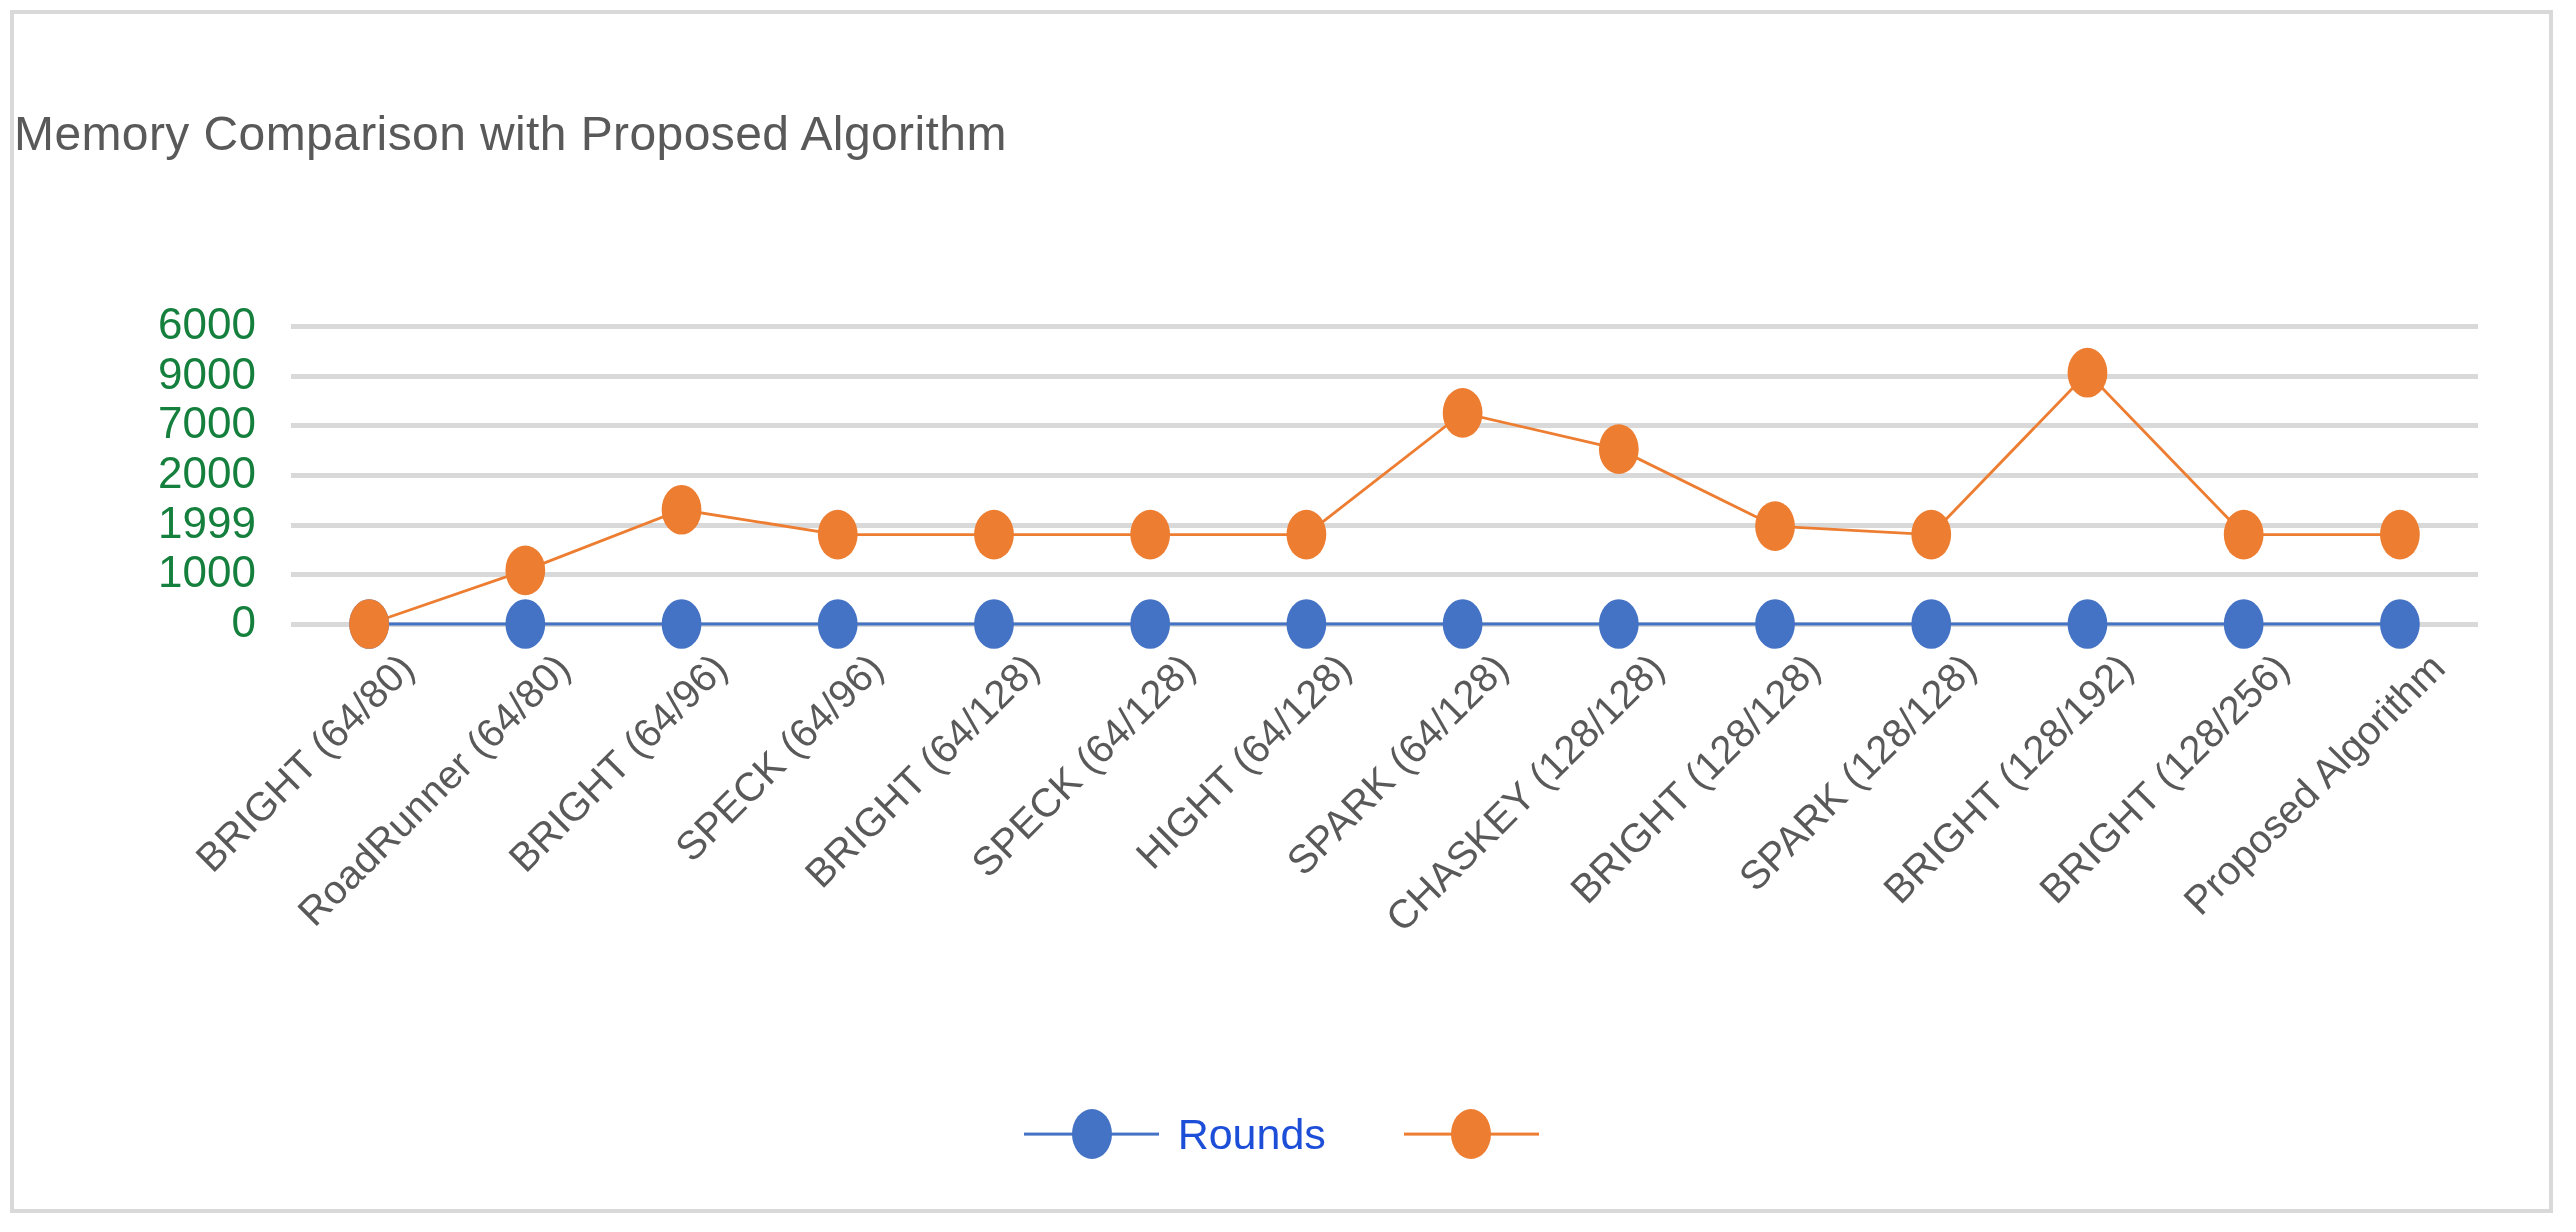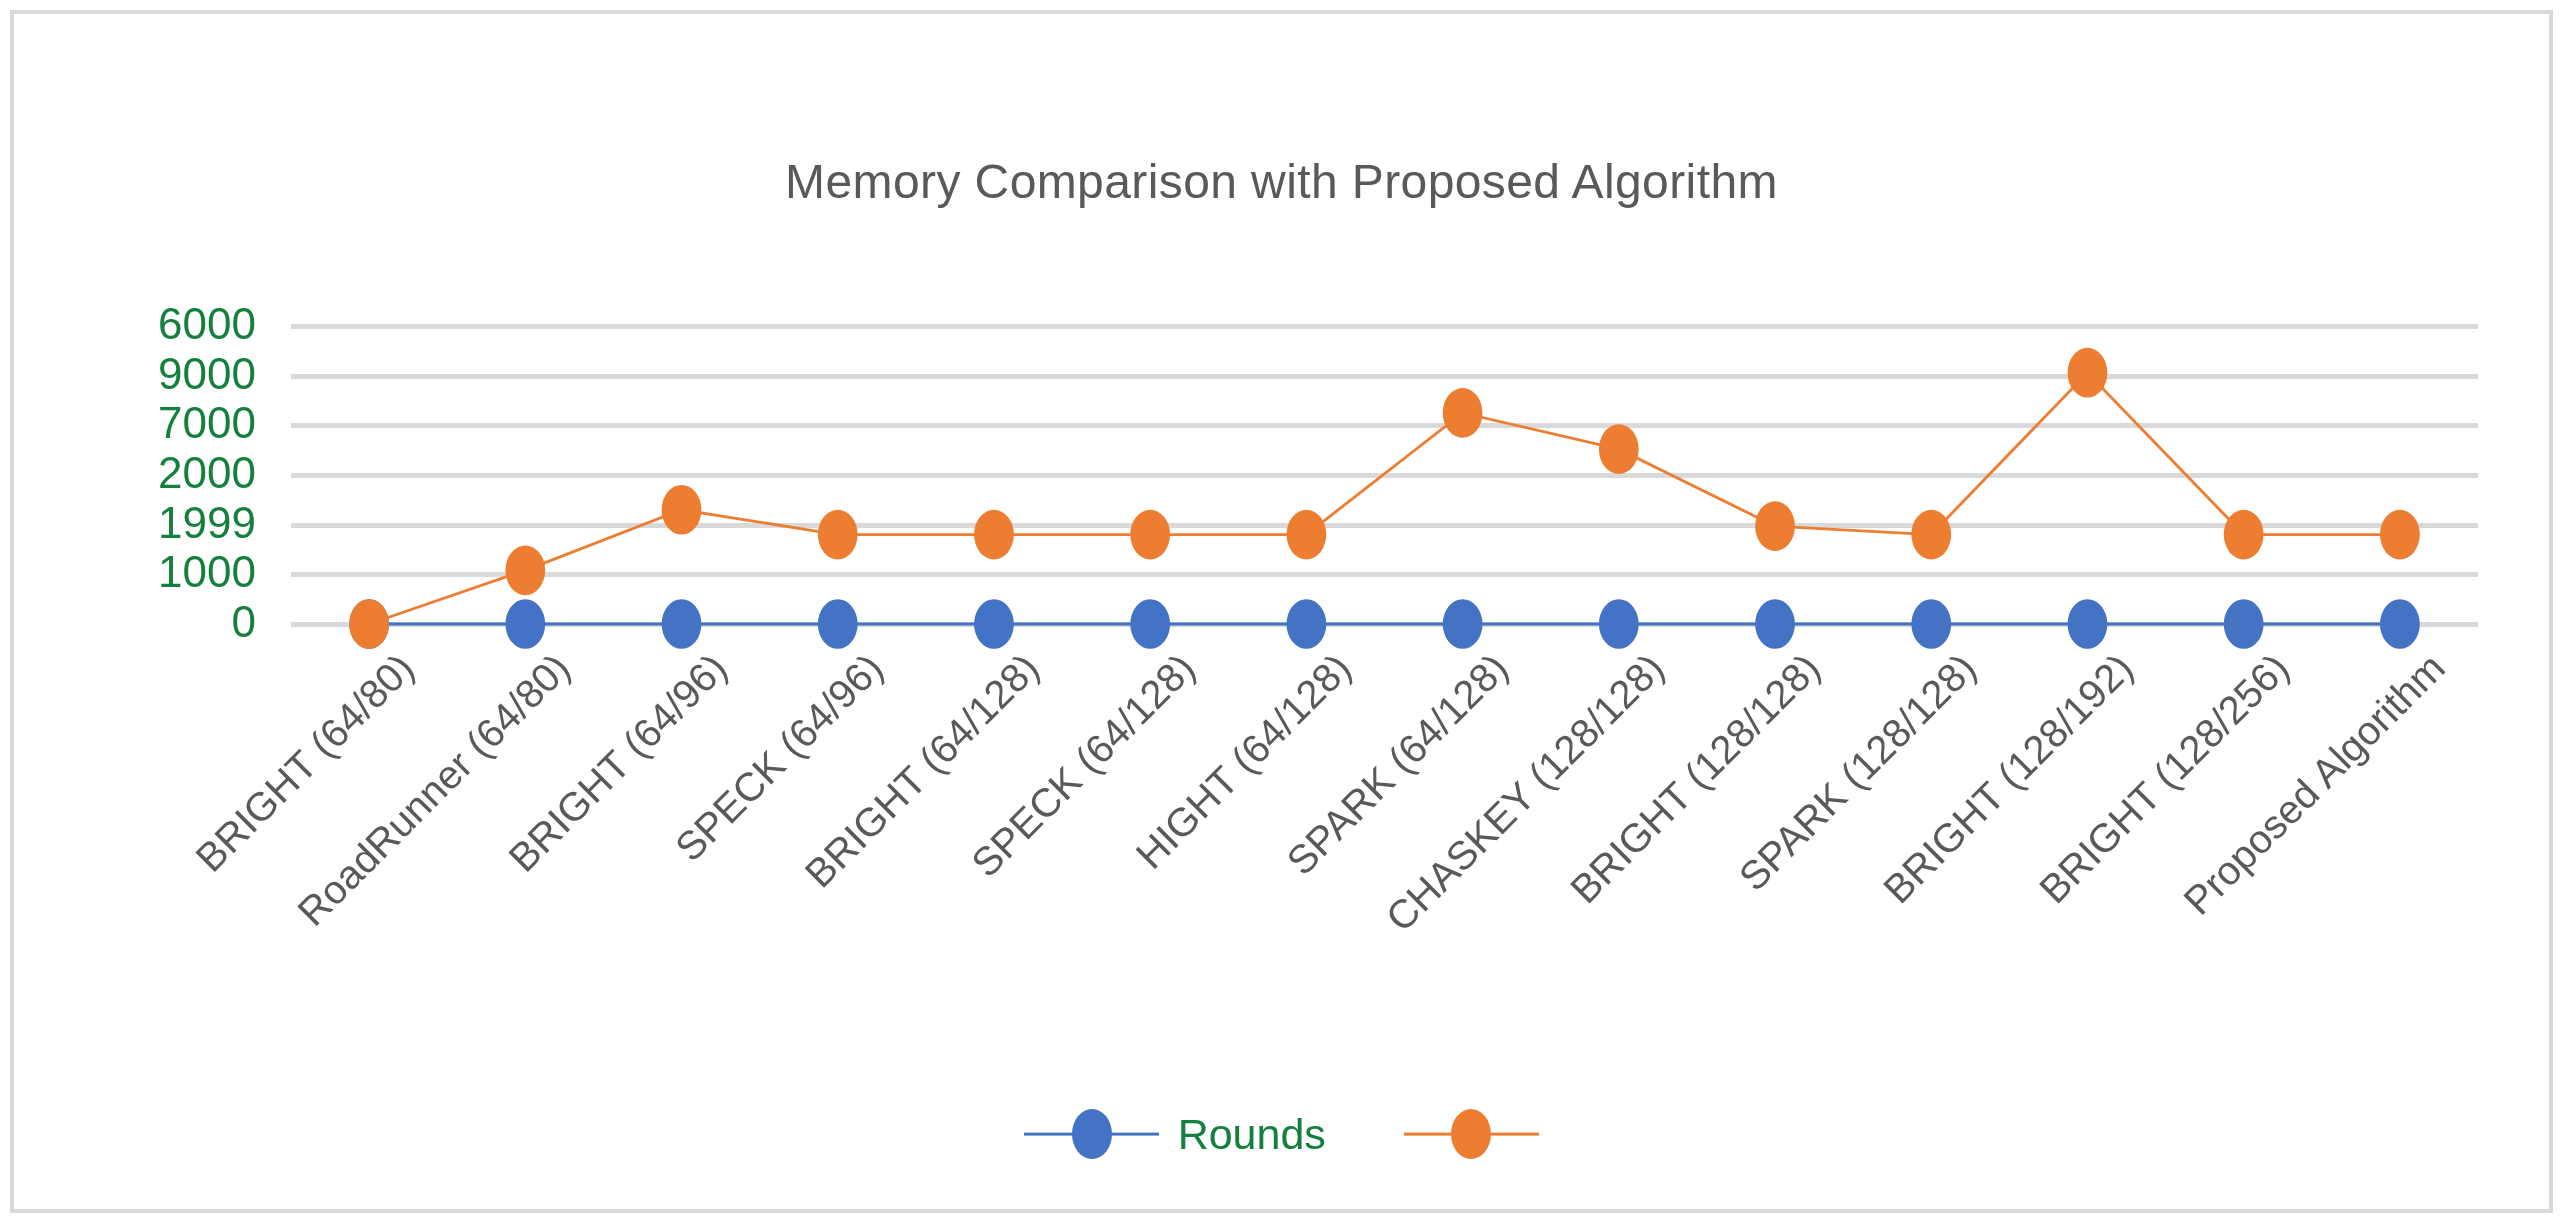--- a/index.html
+++ b/index.html
@@ -23,26 +23,24 @@
     border: 4.3px solid #d9d9d9;
     background: #ffffff;
     box-sizing: border-box;
   }
 
   #chart-title {
     position: absolute;
     left: 0;
     top: 92px;
     width: 100%;
-    text-align: center;
     font-size: 48px;
     color: #595959;
     font-weight: 400;
     letter-spacing: 0.4px;
-    margin-top: 48px;
   }
 
   
   #plot-area {
     position: absolute;
     left: 277px;
     top: 312px;
     width: 2187px;
     height: 298px;
   }
@@ -141,21 +139,21 @@
     transform: translateY(-50%);
   }
   .legend-dot {
     position: relative;
     width: 40px;
     height: 50px;
     border-radius: 50%;
   }
   .legend-label {
     font-size: 43px;
-    color: #15803d;
+    color: #1d4ed8;
     margin-left: 18.5px;
   }
 </style>
 </head>
 <body>
 
 <div id="chart-frame">
 
   <div id="chart-title">Memory Comparison with Proposed Algorithm</div>
 

